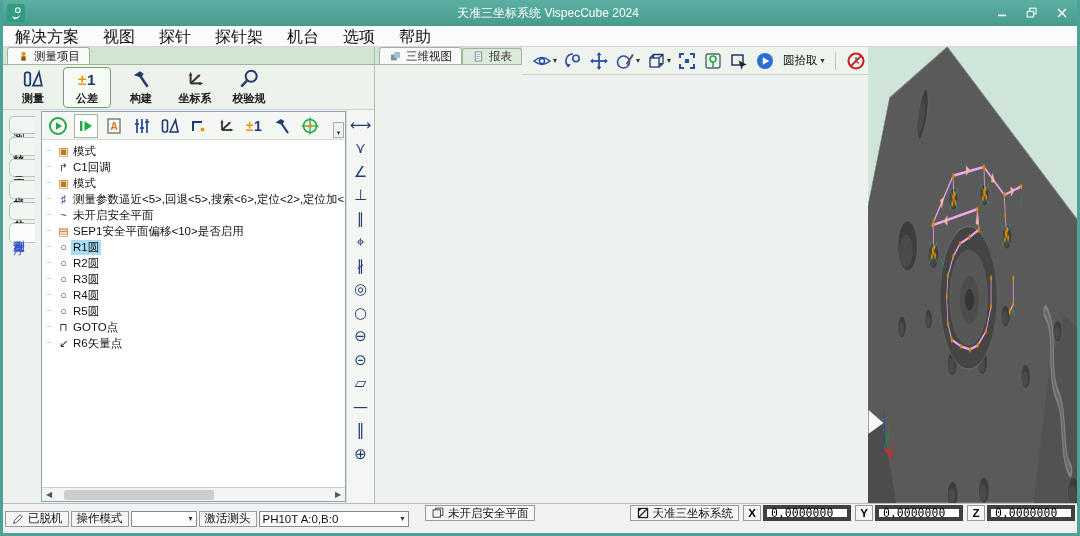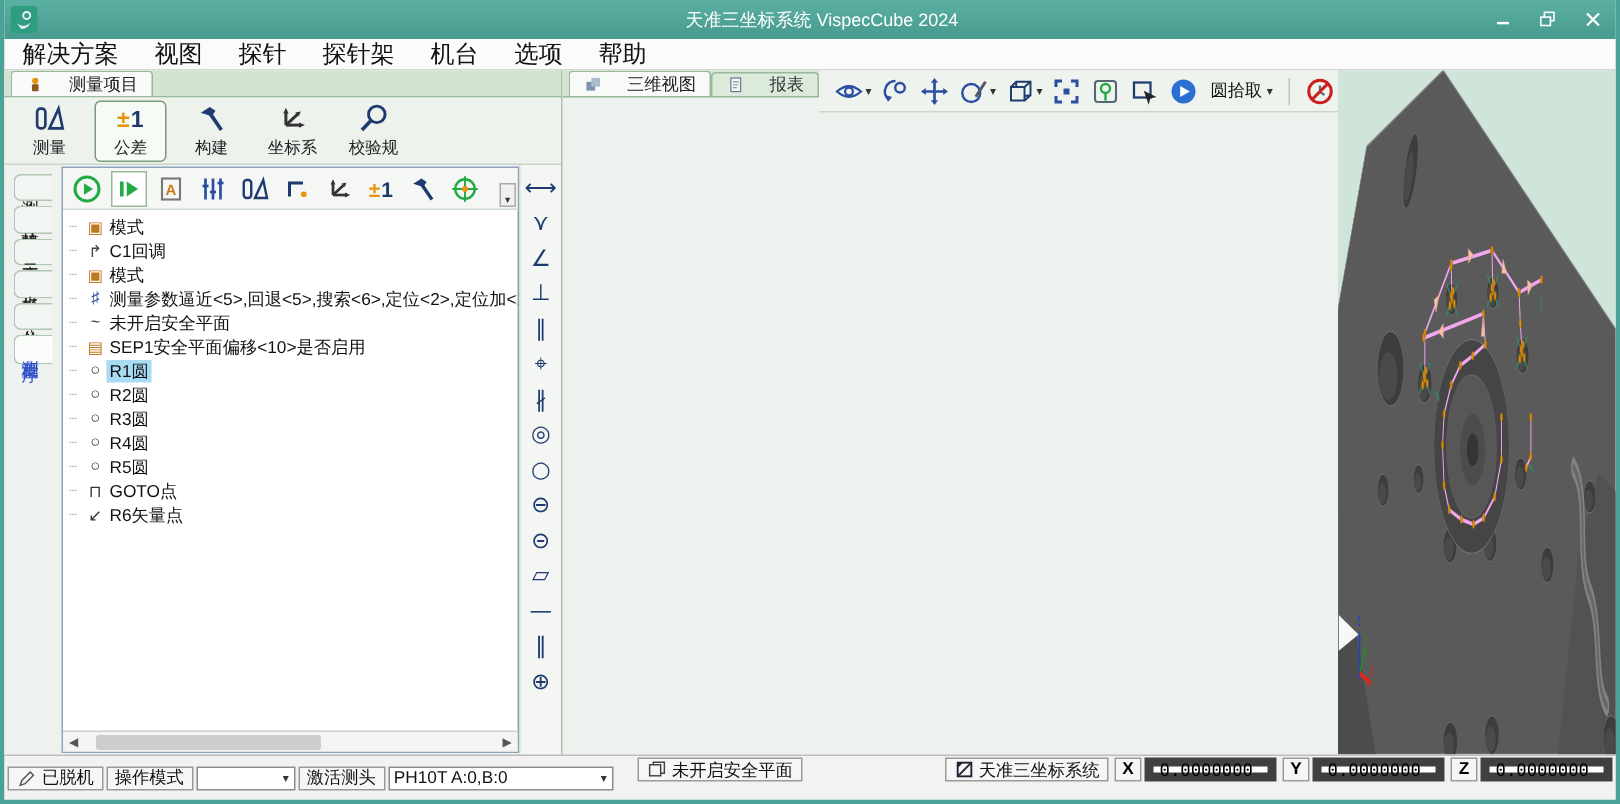--- a/index.html
+++ b/index.html
@@ -12,29 +12,29 @@
   .wctr{margin-left:auto;display:flex;align-items:center;z-index:2;}
   .wbtn{width:30px;height:22px;display:flex;align-items:center;justify-content:center;color:#fff;font-size:12px;cursor:default;}
   
   .menubar{height:21px;background:#fbfbfb;border-bottom:1px solid #d5d5d5;display:flex;align-items:center;flex:none;}
   .menu-item{padding:0 12px;font-size:16px;color:#111;line-height:21px;}
   
   .main{flex:1;display:flex;min-height:0;}
   .left{width:372px;flex:none;display:flex;flex-direction:column;border-right:1px solid #aebfae;background:#eef2ee;}
   .right{flex:1;display:flex;flex-direction:row;min-width:0;}
   .ptabs{height:18px;background:#d2e5d2;border-bottom:1px solid #9bb89b;display:flex;align-items:flex-end;padding-left:4px;flex:none;}
-  .ptab{background:#f7faf7;border:1px solid #9bb89b;border-bottom:none;border-radius:3px 3px 0 0;padding:0 9px;font-size:11.5px;display:flex;gap:16px;align-items:center;height:17px;color:#222;}
+  .ptab{background:#f7faf7;border:1px solid #9bb89b;border-bottom:none;border-radius:3px 3px 0 0;padding:0 9px;font-size:11.5px;display:flex;gap:4px;align-items:center;height:17px;color:#222;}
   .ptab.inactive{background:#dcead c;background:#dceadc;height:16px;color:#333;}
   .ticon{width:13px;height:13px;display:inline-flex;}
   
   .ribbon{height:45px;background:#edf2ed;border-bottom:1px solid #c9d6c9;display:flex;align-items:center;gap:6px;padding-left:6px;flex:none;}
   .rbtn{width:48px;height:41px;display:flex;flex-direction:column;align-items:center;justify-content:center;border:1px solid transparent;border-radius:4px;}
   .rbtn.sel{border-color:#7a9a7a;background:#f6fbf6;}
   .rbtn .ric{width:22px;height:22px;display:flex;}
-  .rbtn .rlb{font-size:11px;color:#222;margin-top:1px;white-space:nowrap;}
+  .rbtn .rlb{font-size:11px;color:#222;margin-top:1px;white-space:nowrap;font-weight:bold;}
   .leftrow{flex:1;display:flex;min-height:0;}
   
   .sidetabs{width:38px;flex:none;background:#eef2ee;padding-top:6px;display:flex;flex-direction:column;align-items:flex-start;gap:3px;}
   .stab{writing-mode:vertical-lr;text-orientation:upright;font-size:11.5px;color:#222;background:#f2f6f2;border:1px solid #b4c6b4;border-right:none;border-radius:5px 0 0 5px;padding:7px 1px;margin-left:6px;width:26px;text-align:center;letter-spacing:1px;}
   .stab.sel{color:#3050c8;background:#fafdfa;}
   
   .treewrap{flex:1;display:flex;flex-direction:column;min-width:0;background:#fff;border:1px solid #8ba3bd;margin:1px 0 1px 0;position:relative;}
   .treetools{height:28px;background:#f4f7f4;border-bottom:1px solid #d0dcd0;display:flex;align-items:center;gap:4px;padding-left:4px;flex:none;position:relative;}
   .tt{width:24px;height:24px;display:flex;align-items:center;justify-content:center;border:1px solid transparent;}
   .tt.pressed{background:#fff;border-color:#9ab89a;}
@@ -59,21 +59,21 @@
   .caret{font-size:8px;color:#333;margin-left:1px;}
   .vdiv{width:1px;height:18px;background:#b9c6b9;margin:0 6px;}
   
   .viewport{flex:1;min-height:0;position:relative;background:#cfe5d9;}
   .viewport svg{display:block;width:100%;height:100%;}
   
   .statusbar{height:30px;flex:none;background:#f2f2f2;border-top:1px solid #bbb;position:relative;font-size:11.5px;display:flex;align-items:center;}
   .sbox{border:1px solid #9a9a9a;background:#f6f6f6;height:16px;display:flex;align-items:center;padding:0 5px;gap:3px;margin-left:2px;color:#111;white-space:nowrap;}
   .sico{width:14px;height:14px;display:inline-flex;}
   .dd{border:1px solid #8a8a8a;background:#fff;height:16px;display:flex;align-items:center;justify-content:space-between;padding:0 3px;margin-left:2px;color:#111;}
-  .sval{border:6px solid #404040;background:#fff;height:16px;width:88px;display:flex;align-items:center;padding:0 4px;font-family:"DejaVu Sans Mono",monospace;font-size:11.5px;margin-left:2px;}
+  .sval{border:4px solid #404040;background:#fff;height:16px;width:88px;display:flex;align-items:center;padding:0 4px;font-family:"DejaVu Sans Mono",monospace;font-size:11.5px;margin-left:2px;}
   .saxis{border:1px solid #9a9a9a;background:#f6f6f6;height:16px;width:18px;display:flex;align-items:center;justify-content:center;font-weight:bold;margin-left:4px;}
   .smid{position:absolute;left:420px;top:1px;}
   .sright{position:absolute;right:2px;top:1px;display:flex;align-items:center;}
 </style>
 </head>
 <body>
 
 <div class="app">
 
   <div class="titlebar">

